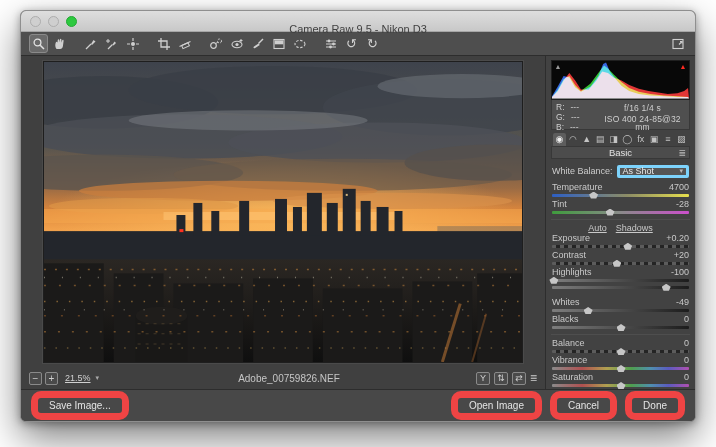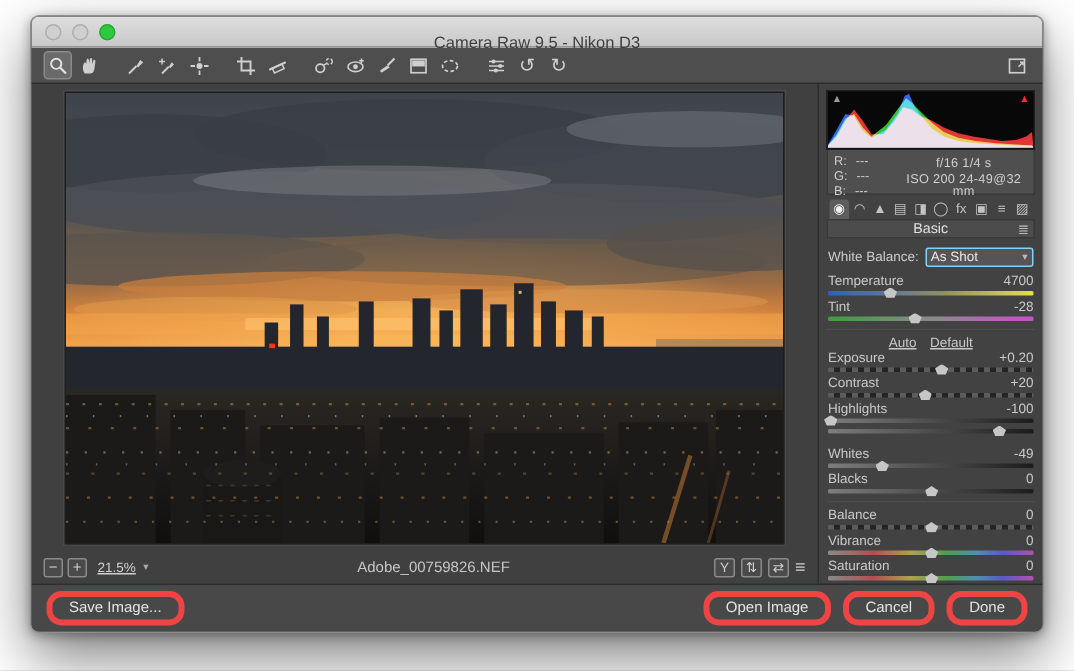--- a/index.html
+++ b/index.html
@@ -67,21 +67,21 @@
     font-size:9px; border-radius:2px 2px 0 0; }
   .tab.selected { background:#5d5d5d; color:#efefef; }
 
   .section-header { height:14px; background:#4c4c4c; border:1px solid #383838; display:flex; 
     justify-content:center; position:relative; margin-bottom:4px; }
   .section-title { font-size:9.5px; color:#e2e2e2; }
   .section-menu { position:absolute; right:3px; top:2px; color:#bdbdbd; font-size:9px; line-height:9px; }
 
   .wb-row { display:flex; align-items:center; margin:2px 1px 4px 1px; }
   .wb-label { font-size:9px; color:#cccccc; flex:none; }
-  .wb-select { flex:1; margin-left:4px; height:13px; background:#555555; border:1px solid #7dd3fc; border-radius:2px;
+  .wb-select { flex:1; margin-left:4px; height:13px; background:#555555; border:3px solid #7dd3fc; border-radius:2px;
     display:flex; align-items:center; font-size:9px; color:#e8e8e8; padding:0 3px; }
   .wb-caret { margin-left:auto; font-size:7px; color:#bbb; }
 
   .s-row { height:17px; padding:0 1px; }
   .s-lab { display:flex; justify-content:space-between; font-size:9px; color:#c9c9c9; height:10px; line-height:10px; }
   .s-val.selected { background:#3d6cd8; color:#ffffff; padding:0 2px; border-radius:1px; }
   .s-track { position:relative; height:7px; }
   .bar { position:absolute; left:0; right:0; top:2px; height:3px; border-radius:1px; background:#2a2a2a; }
   .bar.temp { background:linear-gradient(90deg,#2d5fc4,#8d8d66 55%,#e6df4d); }
   .bar.tint { background:linear-gradient(90deg,#3f9c3d,#8a8a8a 50%,#cc4fcc); }
@@ -90,21 +90,21 @@
   .bar.rainbow { background:linear-gradient(90deg,#8a8a8a,#b05050 22%,#b0a050 40%,#4f9e4f 58%,#4f8fb0 72%,#5b5bc0 85%,#b050b0); }
   .thumb { position:absolute; top:0; width:9px; height:7px; margin-left:-4px; background:#c6c6c6;
     clip-path:polygon(50% 0,100% 42%,80% 100%,20% 100%,0 42%); }
   .divider { height:1px; background:#323232; border-bottom:1px solid #4e4e4e; margin:3px 0; }
   .auto-row { height:13px; display:flex; justify-content:center; gap:9px; font-size:9px; color:#c9c9c9; }
   .auto-row span { text-decoration:underline; }
 
   
   .footer { height:32px; flex:none; background:#484848; border-top:1px solid #2d2d2d; display:flex; align-items:center;
     padding:0 10px; position:relative; }
-  .btn { border:4px solid #ef4444; border-radius:10px; background:transparent; color:#e4e4e4; font-size:10px;
+  .btn { border:7px solid #ef4444; border-radius:10px; background:transparent; color:#e4e4e4; font-size:10px;
     padding:2px 11px; font-family:"Liberation Sans", sans-serif; }
   .footer-link { position:absolute; left:140px; right:190px; text-align:center; font-size:8.5px; color:#aebfd4;
     text-decoration:underline; }
   .footer-right { margin-left:auto; display:flex; gap:8px; }
 </style>
 </head>
 <body>
 
 <div class="window">
 
@@ -355,21 +355,21 @@
               <span>G:</span>
               <span>---</span>
             </div>
           <div>
               <span>B:</span>
               <span>---</span>
             </div>
         </div>
         <div class="exif-col">
           <div>f/16   1/4 s</div>
-          <div>ISO 200   24-49@32 mm</div>
+          <div>ISO 400   24-85@32 mm</div>
         </div>
       </div>
 
       <div class="tabs">
         <div class="tab selected">◉</div>
         <div class="tab">◠</div>
         <div class="tab">▲</div>
         <div class="tab">▤</div>
         <div class="tab">◨</div>
         <div class="tab">◯</div>
@@ -409,21 +409,21 @@
           </div>
         <div class="s-track">
             <div class="bar tint"></div>
             <div class="thumb" style="left: 42%;"></div>
           </div>
       </div>
 
       <div class="divider"></div>
       <div class="auto-row">
         <span>Auto</span>
-        <span>Default</span>
+        <span>Shadows</span>
       </div>
 
       <div class="s-row">
         <div class="s-lab">
             <span>Exposure</span>
             <span class="s-val">+0.20</span>
           </div>
         <div class="s-track">
             <div class="bar dash"></div>
             <div class="thumb" style="left: 55%;"></div>

